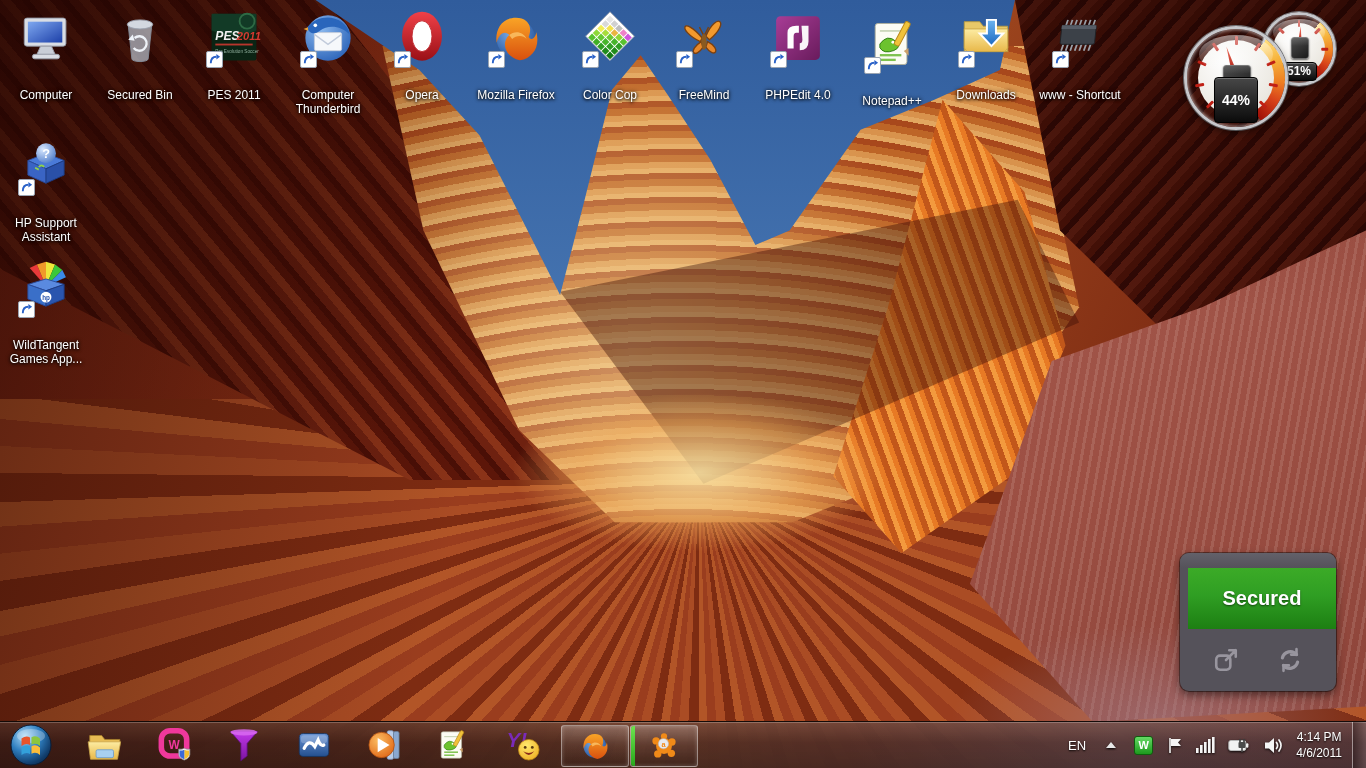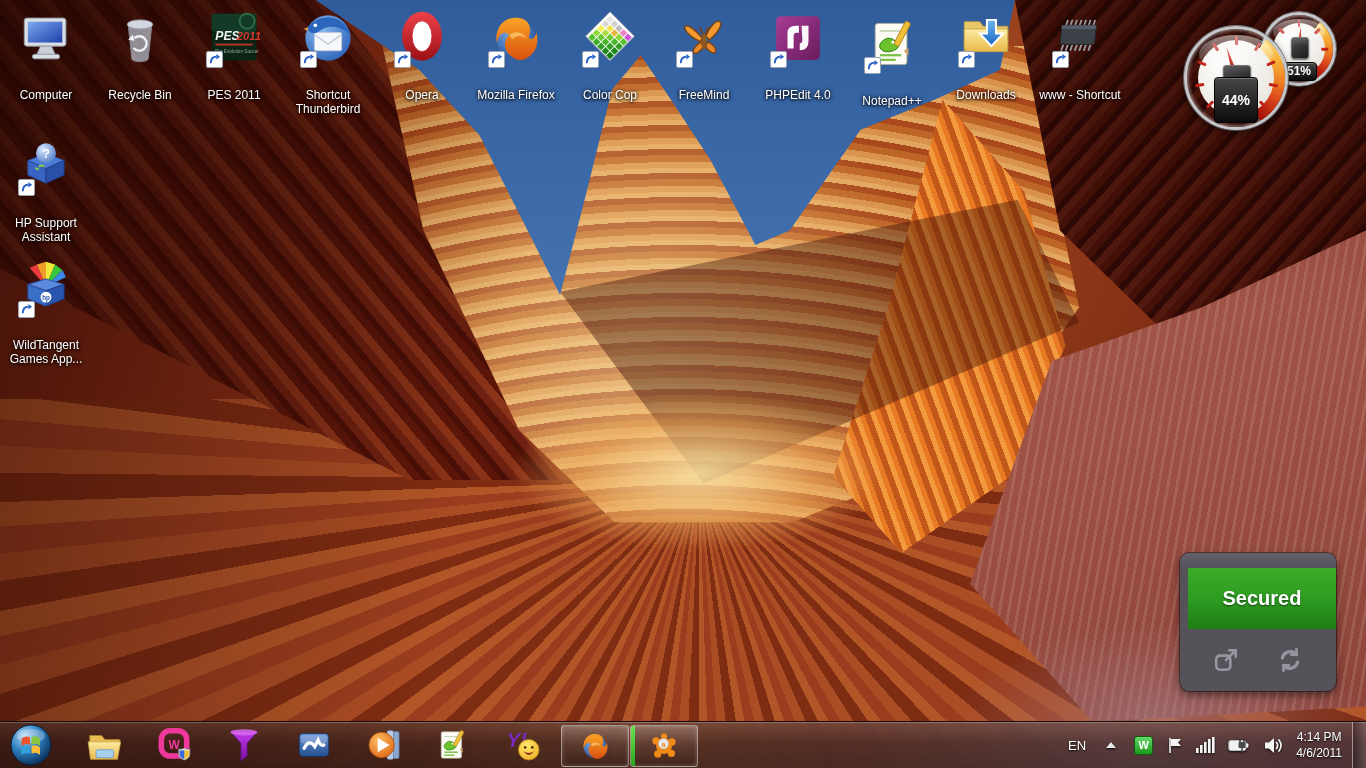--- a/index.html
+++ b/index.html
@@ -218,21 +218,21 @@
 
   <div class="dicon" style="left:93px;top:6px">
     <div class="dart">
       <svg width="58" height="58" viewBox="0 0 64 64">
         <path d="M19 18 h26 l-4 37 c0 4 -18 4 -18 0 z" fill="rgba(185,192,204,.72)" stroke="#858c99"></path>
         <ellipse cx="32" cy="17" rx="14" ry="5" fill="#d3d8e0" stroke="#9aa1ae"></ellipse>
         <path d="M26 32 a8 8 0 1 1 -1 11" stroke="#eef2f8" stroke-width="2.6" fill="none"></path>
         <path d="M24 28 l2 7 -7 -1 z" fill="#eef2f8"></path>
       </svg>
     </div>
-    <div class="dlabel">Recycle Bin</div>
+    <div class="dlabel">Secured Bin</div>
   </div>
 
   <div class="dicon" style="left:187px;top:6px">
     <div class="dart">
       <svg width="56" height="56" viewBox="0 0 60 60">
         <rect x="6" y="4" width="48" height="50" rx="2" fill="#0b2414"></rect>
         <path d="M6 4 h48 v18 q-24 10 -48 0 z" fill="#14402a" opacity=".8"></path>
         <circle cx="44" cy="12" r="8" fill="none" stroke="#2e6a44" stroke-width="2"></circle>
         <text x="10" y="32" font-size="13" font-style="italic" font-weight="bold" fill="#f2f2f2" font-family="Liberation Sans,sans-serif">PES</text>
         <text x="33" y="32" font-size="12" font-style="italic" font-weight="bold" fill="#d23a30" font-family="Liberation Sans,sans-serif">2011</text>
@@ -259,21 +259,21 @@
         <circle cx="18" cy="18" r="2" fill="#fff"></circle>
         <path d="M10 20 l-5 2 5 2 z" fill="#e8a23a"></path>
       </svg>
       <span class="lnk">
           <svg width="13" height="13" viewBox="0 0 14 14">
             <path d="M3 11 C3 6 5 4 9 4" stroke="#2a62c8" stroke-width="2" fill="none"></path>
             <path d="M9 1 l4 3 -4 3 z" fill="#2a62c8"></path>
           </svg>
         </span>
     </div>
-    <div class="dlabel">Shortcut Thunderbird</div>
+    <div class="dlabel">Computer Thunderbird</div>
   </div>
 
   <div class="dicon" style="left:375px;top:6px">
     <div class="dart">
       <svg width="58" height="58" viewBox="0 0 64 64">
         <ellipse cx="32" cy="30" rx="22" ry="27" fill="url(#opR)"></ellipse>
         <ellipse cx="32" cy="30" rx="11" ry="17" fill="#fff"></ellipse>
         <ellipse cx="32" cy="30" rx="11" ry="17" fill="none" stroke="#c02a30" stroke-width="1"></ellipse>
       </svg>
       <span class="lnk">

